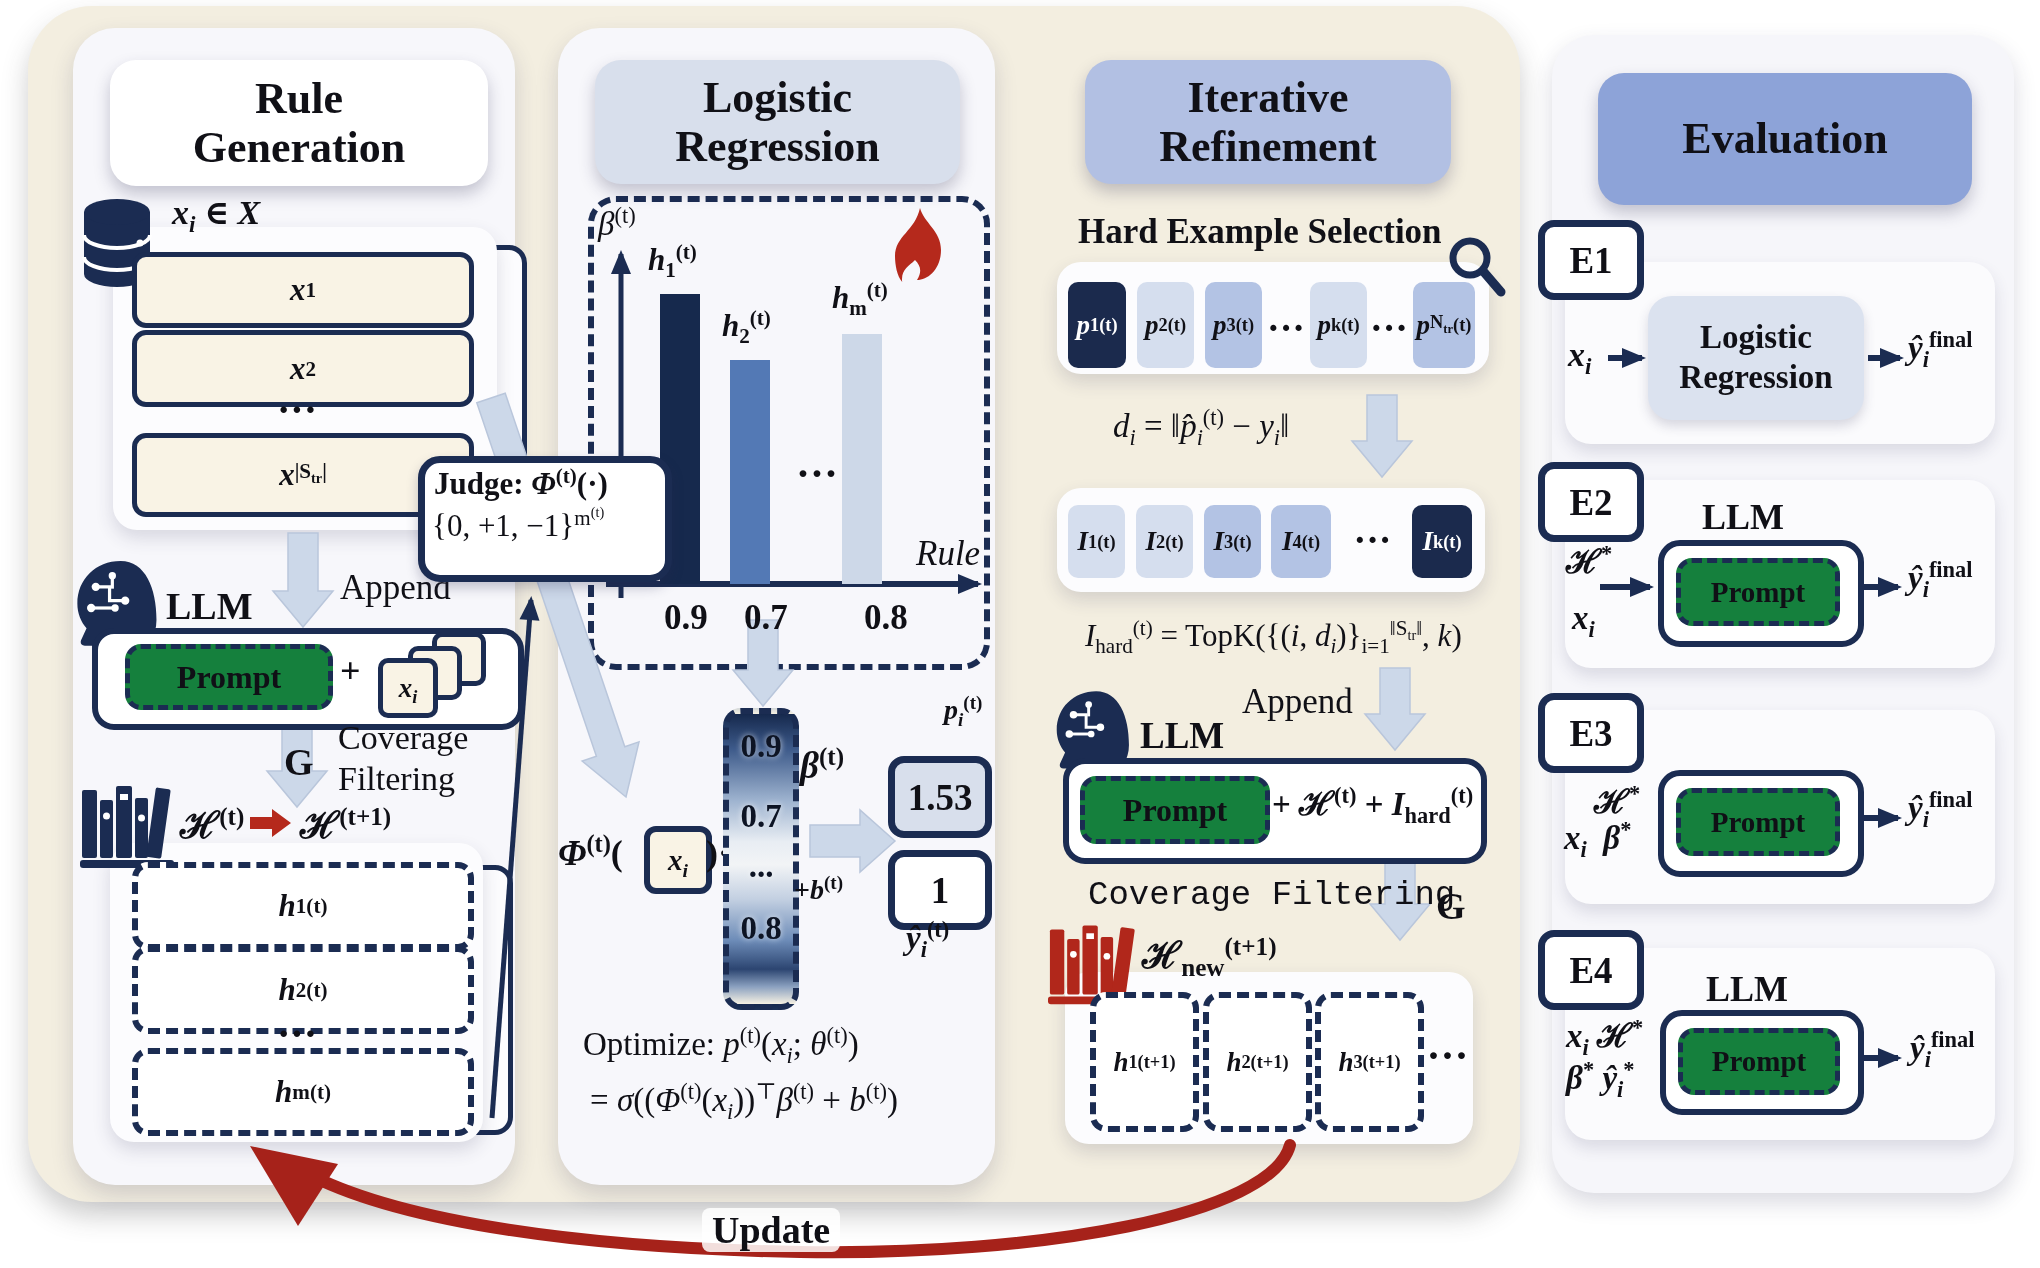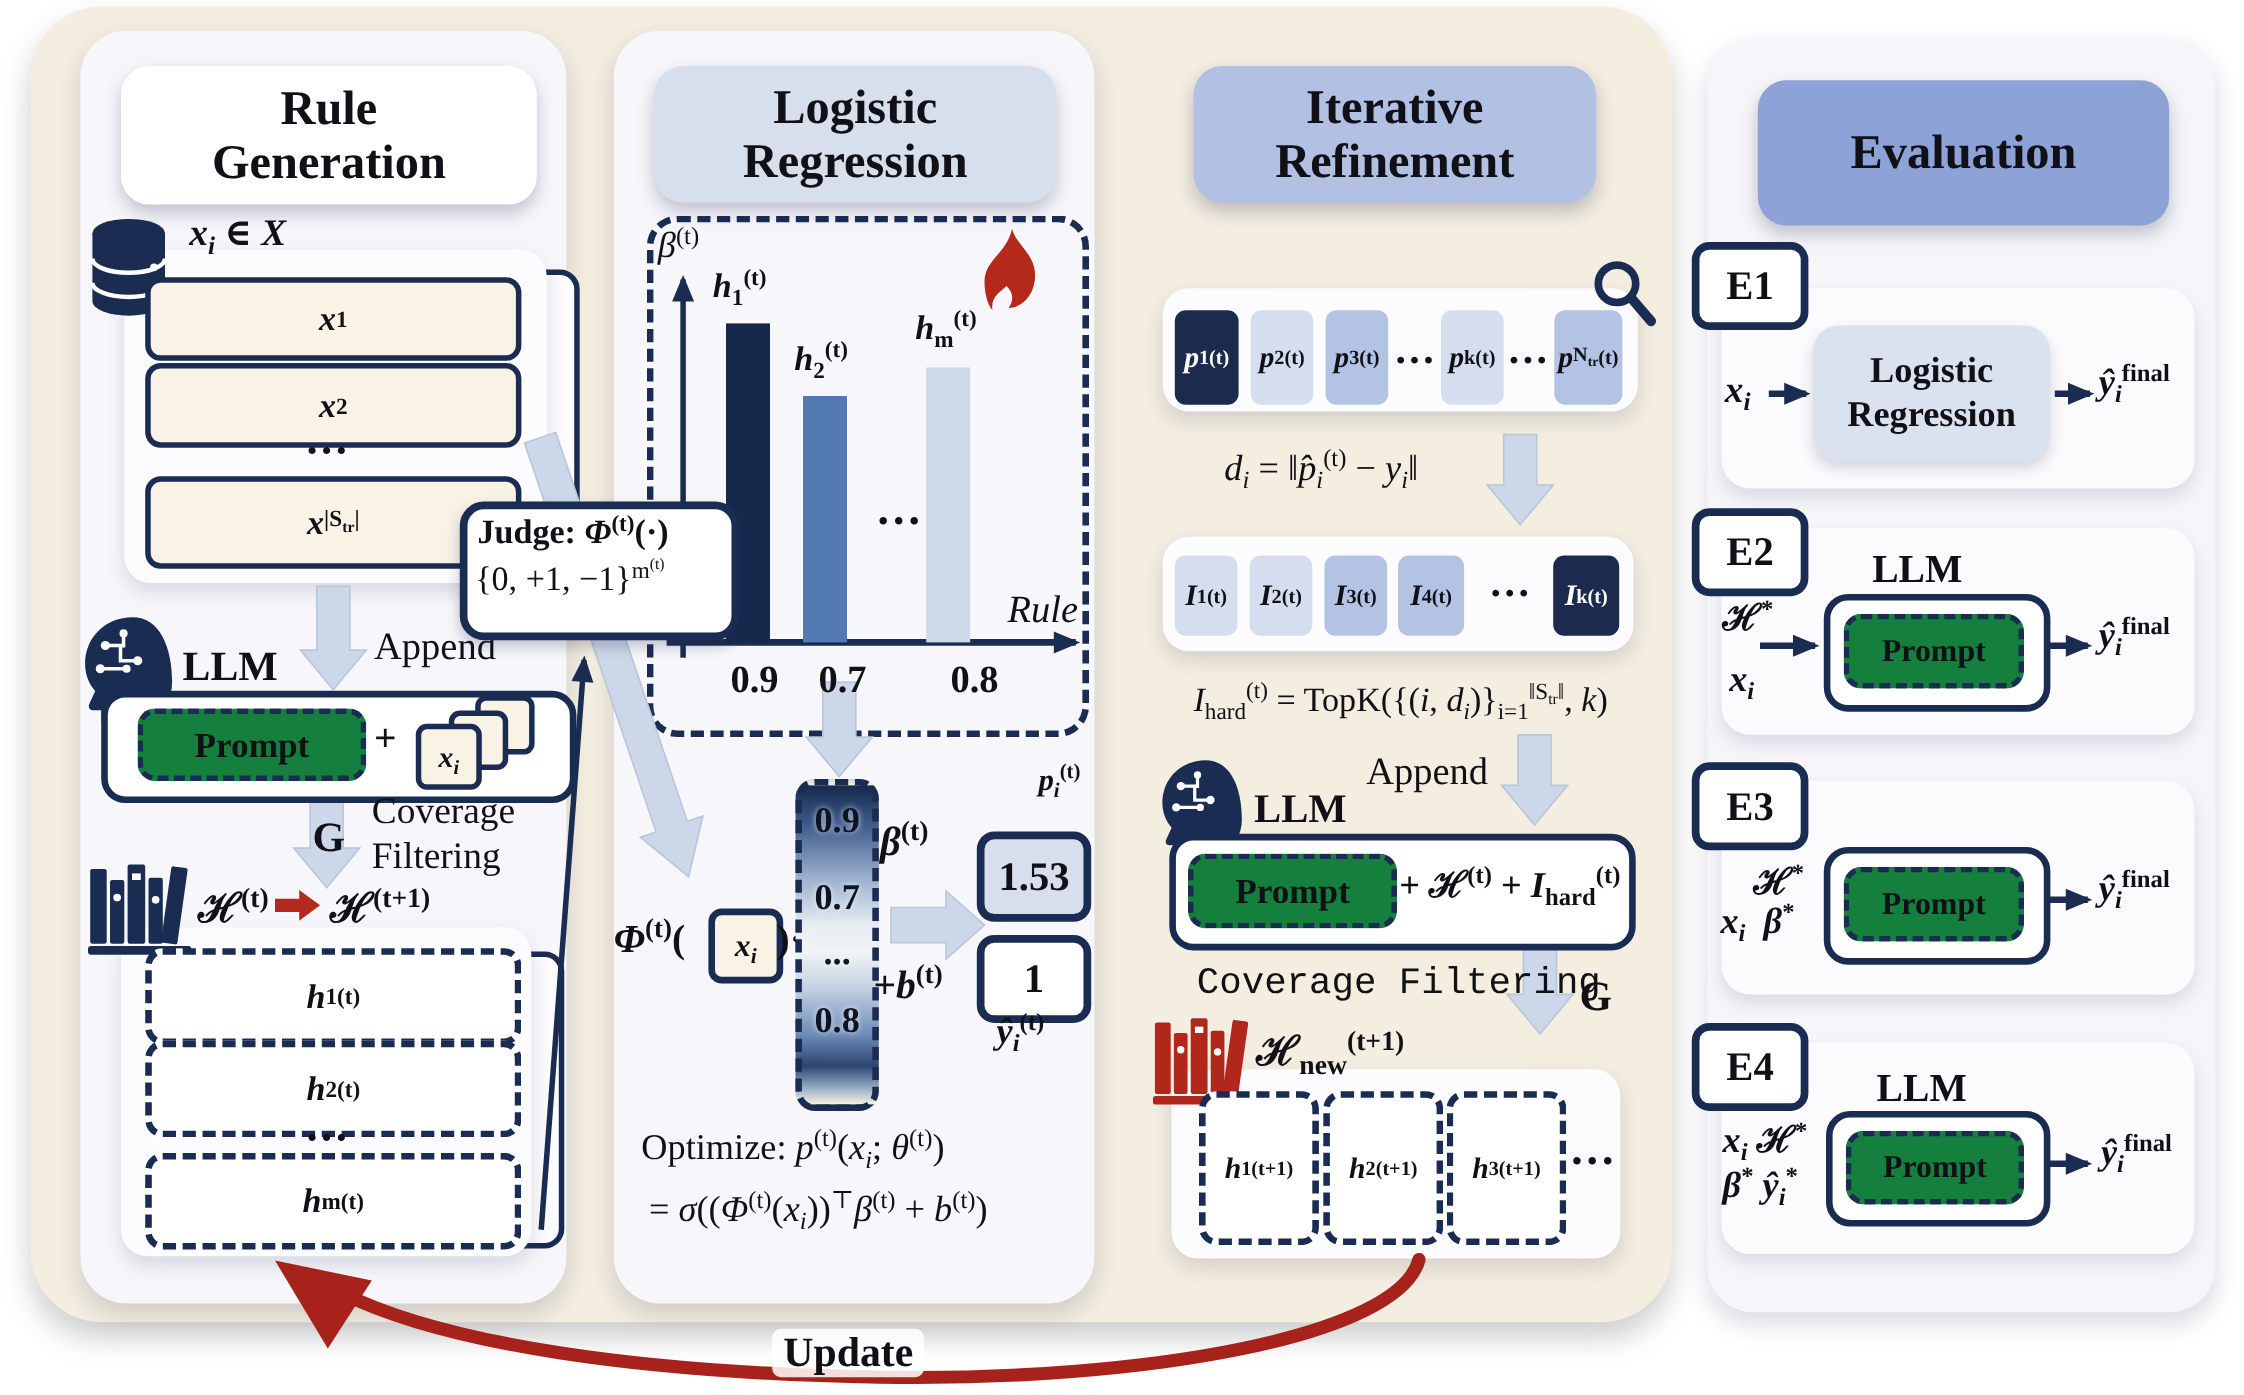--- a/index.html
+++ b/index.html
@@ -229,31 +229,32 @@
   <div class="abs vecbox" style="left:723px;top:708px;width:64px;height:290px;z-index:4;">
     <div class="vval" style="top:14px;">0.9</div>
     <div class="vval" style="top:84px;">0.7</div>
     <div class="vval" style="top:134px;">...</div>
     <div class="vval" style="top:196px;">0.8</div>
   </div>
   <div class="abs" style="left:800px;top:744px;font-size:37px;z-index:4;"><i>β</i><sup>(t)</sup></div>
 
   <div class="abs" style="left:944px;top:694px;font-size:28px;z-index:4;"><i>p<sub>i</sub></i><sup>(t)</sup></div>
   <div class="abs ctr" style="left:888px;top:756px;width:90px;height:68px;background:#d8dfec;border:7px solid #1b2c52;border-radius:16px;font-size:37px;z-index:4;">1.53</div>
-  <div class="abs" style="left:794px;top:874px;font-size:36px;z-index:4;">+<i>b</i><sup>(t)</sup></div>
+  <div class="abs" style="left:794px;top:874px;font-size:28px;z-index:4;">+<i>b</i><sup>(t)</sup></div>
   <div class="abs ctr" style="left:888px;top:850px;width:90px;height:66px;background:#ffffff;border:7px solid #1b2c52;border-radius:16px;font-size:37px;z-index:4;">1</div>
   <div class="abs" style="left:906px;top:920px;font-size:33px;z-index:4;"><i>ŷ<sub>i</sub></i><sup>(t)</sup></div>
 
   <div class="abs" style="left:583px;top:1026px;font-size:33px;font-weight:normal;z-index:4;">Optimize: <i>p</i><sup>(t)</sup>(<i>x<sub>i</sub></i>; <i>θ</i><sup>(t)</sup>)</div>
   <div class="abs" style="left:590px;top:1082px;font-size:33px;font-weight:normal;z-index:4;">= <i>σ</i>((<i>Φ</i><sup>(t)</sup>(<i>x<sub>i</sub></i>))<sup>⊤</sup><i>β</i><sup>(t)</sup> + <i>b</i><sup>(t)</sup>)</div>
 
   <div class="abs hdr" style="left:1085px;top:60px;width:366px;height:124px;background:#b2c0e3;z-index:4;">
     <span>Iterative<br>Refinement</span>
   </div>
 
+  <div class="abs" style="left:1078px;top:212px;font-size:35px;z-index:4;">Hard Example Selection</div>
   <svg class="abs" style="left:1446px;top:234px;z-index:5;" width="60" height="64" viewBox="0 0 60 64">
     <circle cx="24" cy="24" r="17" fill="none" stroke="#1b2c52" stroke-width="7"></circle>
     <line x1="37" y1="37" x2="55" y2="58" stroke="#1b2c52" stroke-width="9" stroke-linecap="round"></line>
   </svg>
 
   <div class="abs chip c-dark" style="left:1068px;top:282px;width:58px;height:86px;z-index:4;">
       <i>p</i>
       <sub>1</sub>
       <sup>(t)</sup>
     </div>

